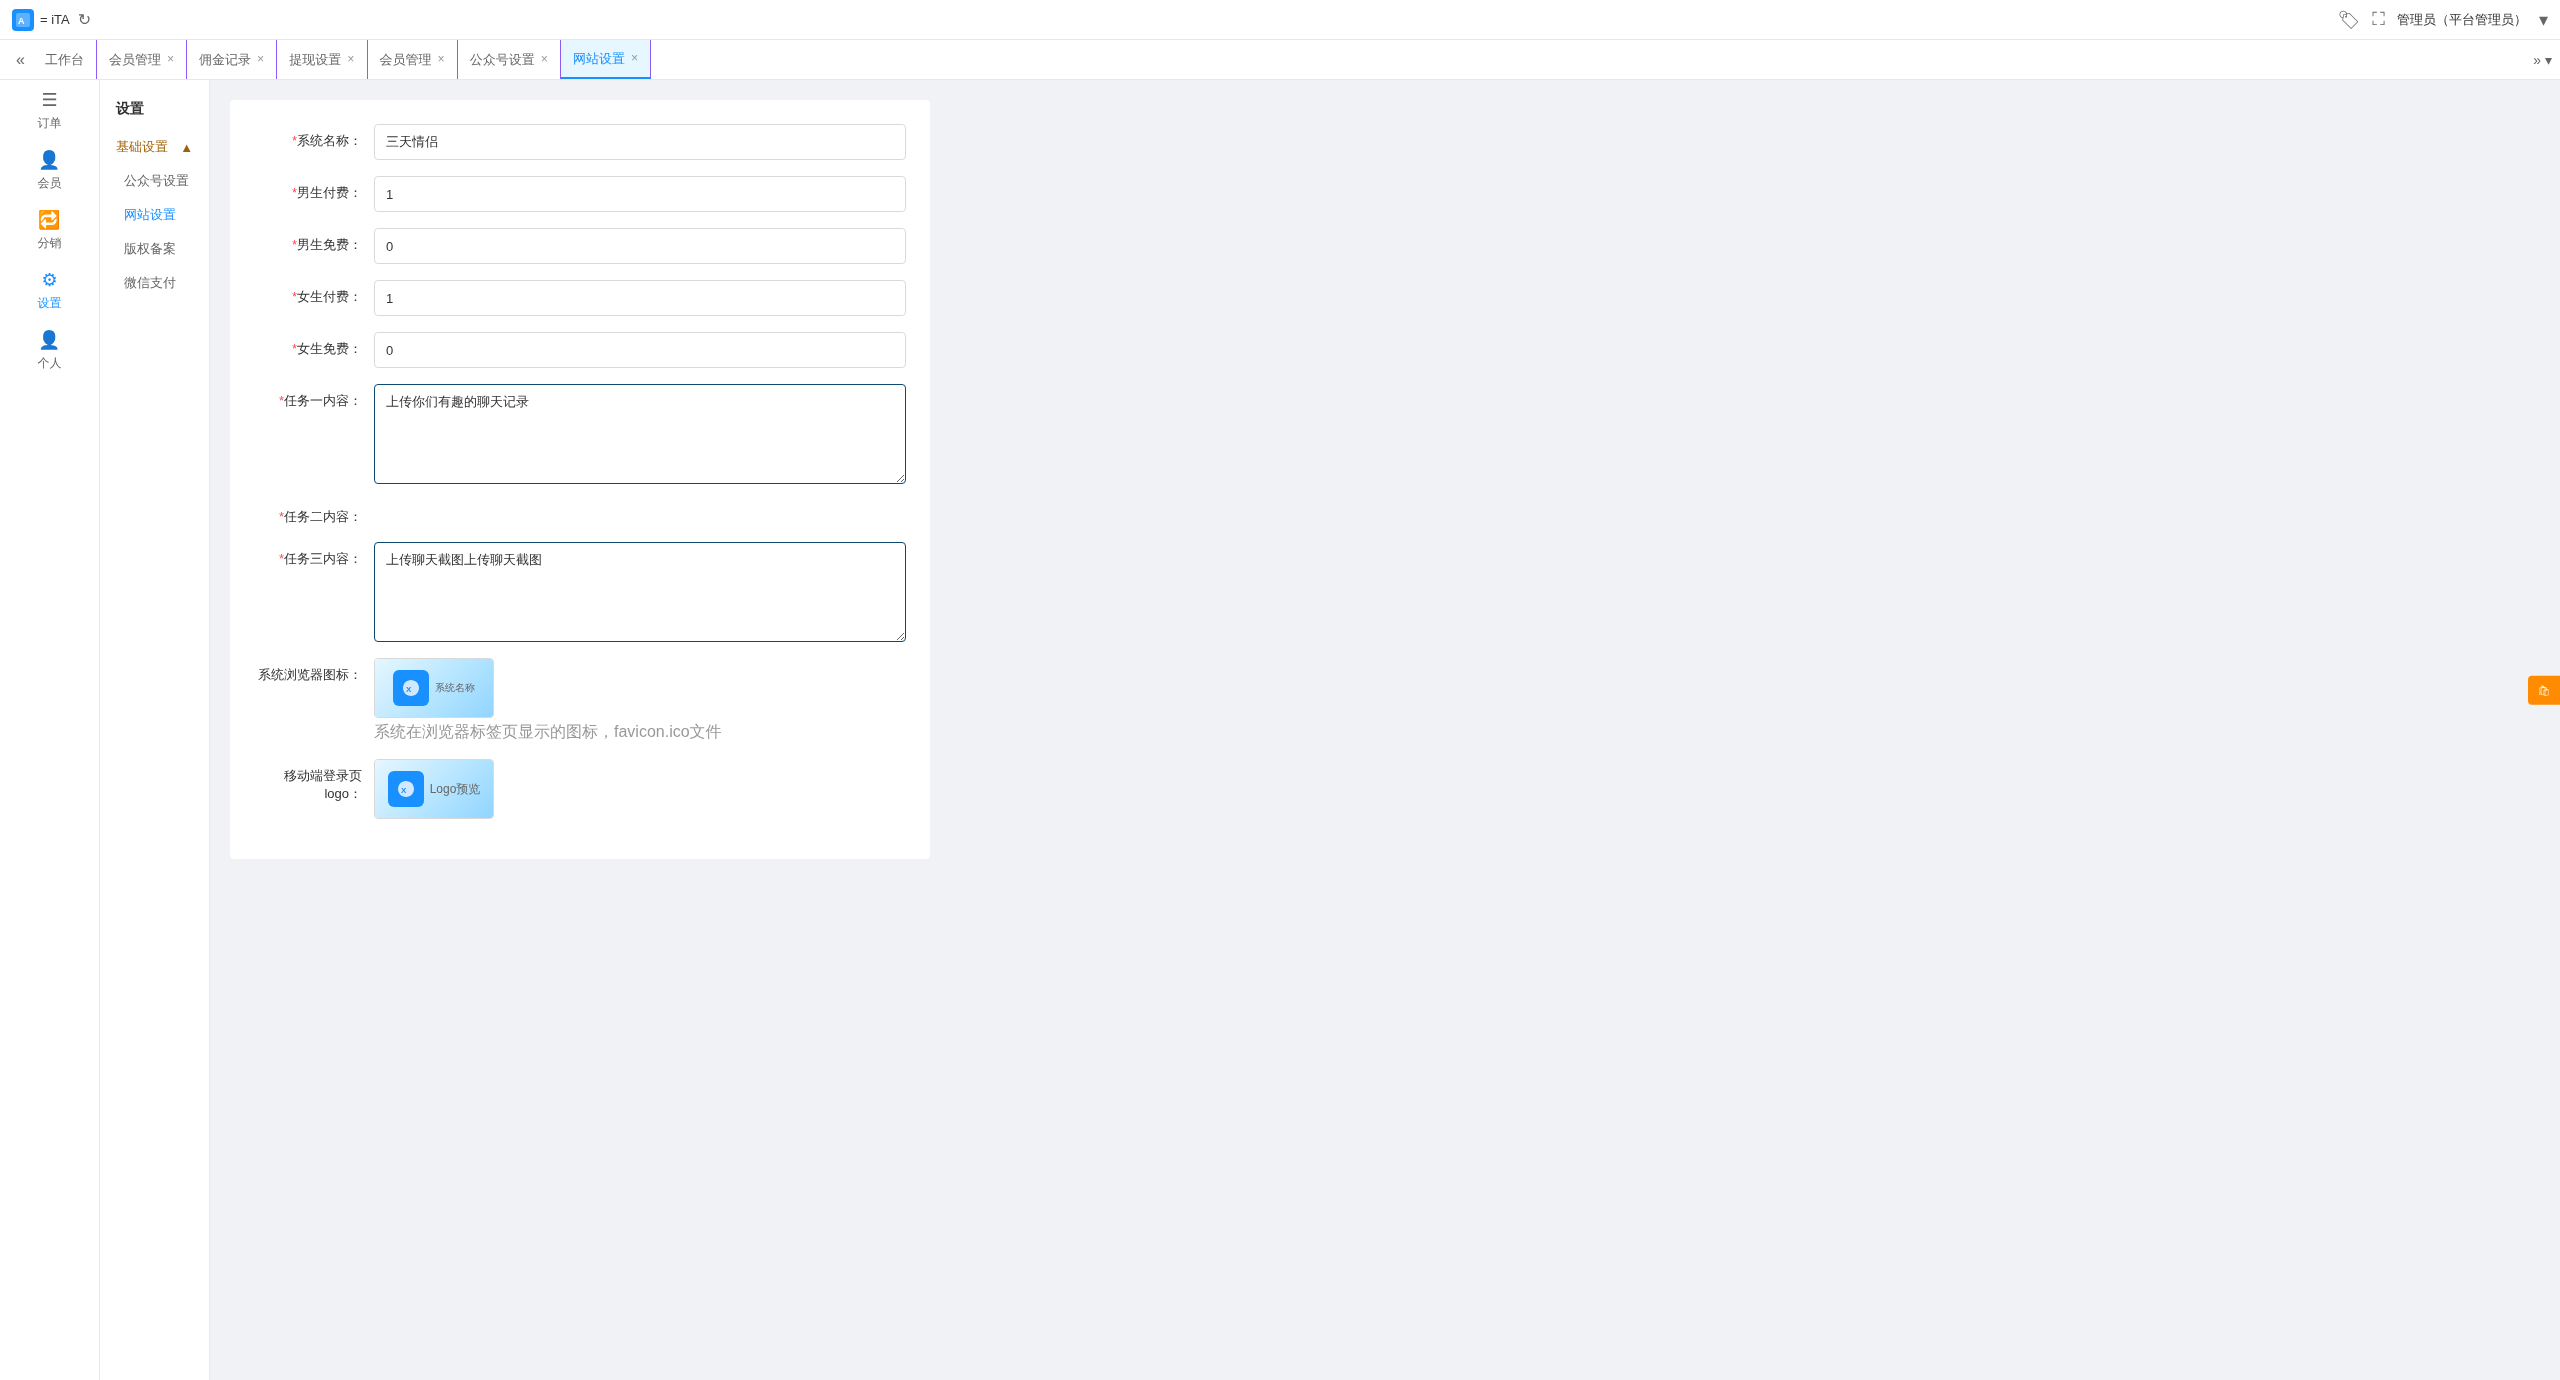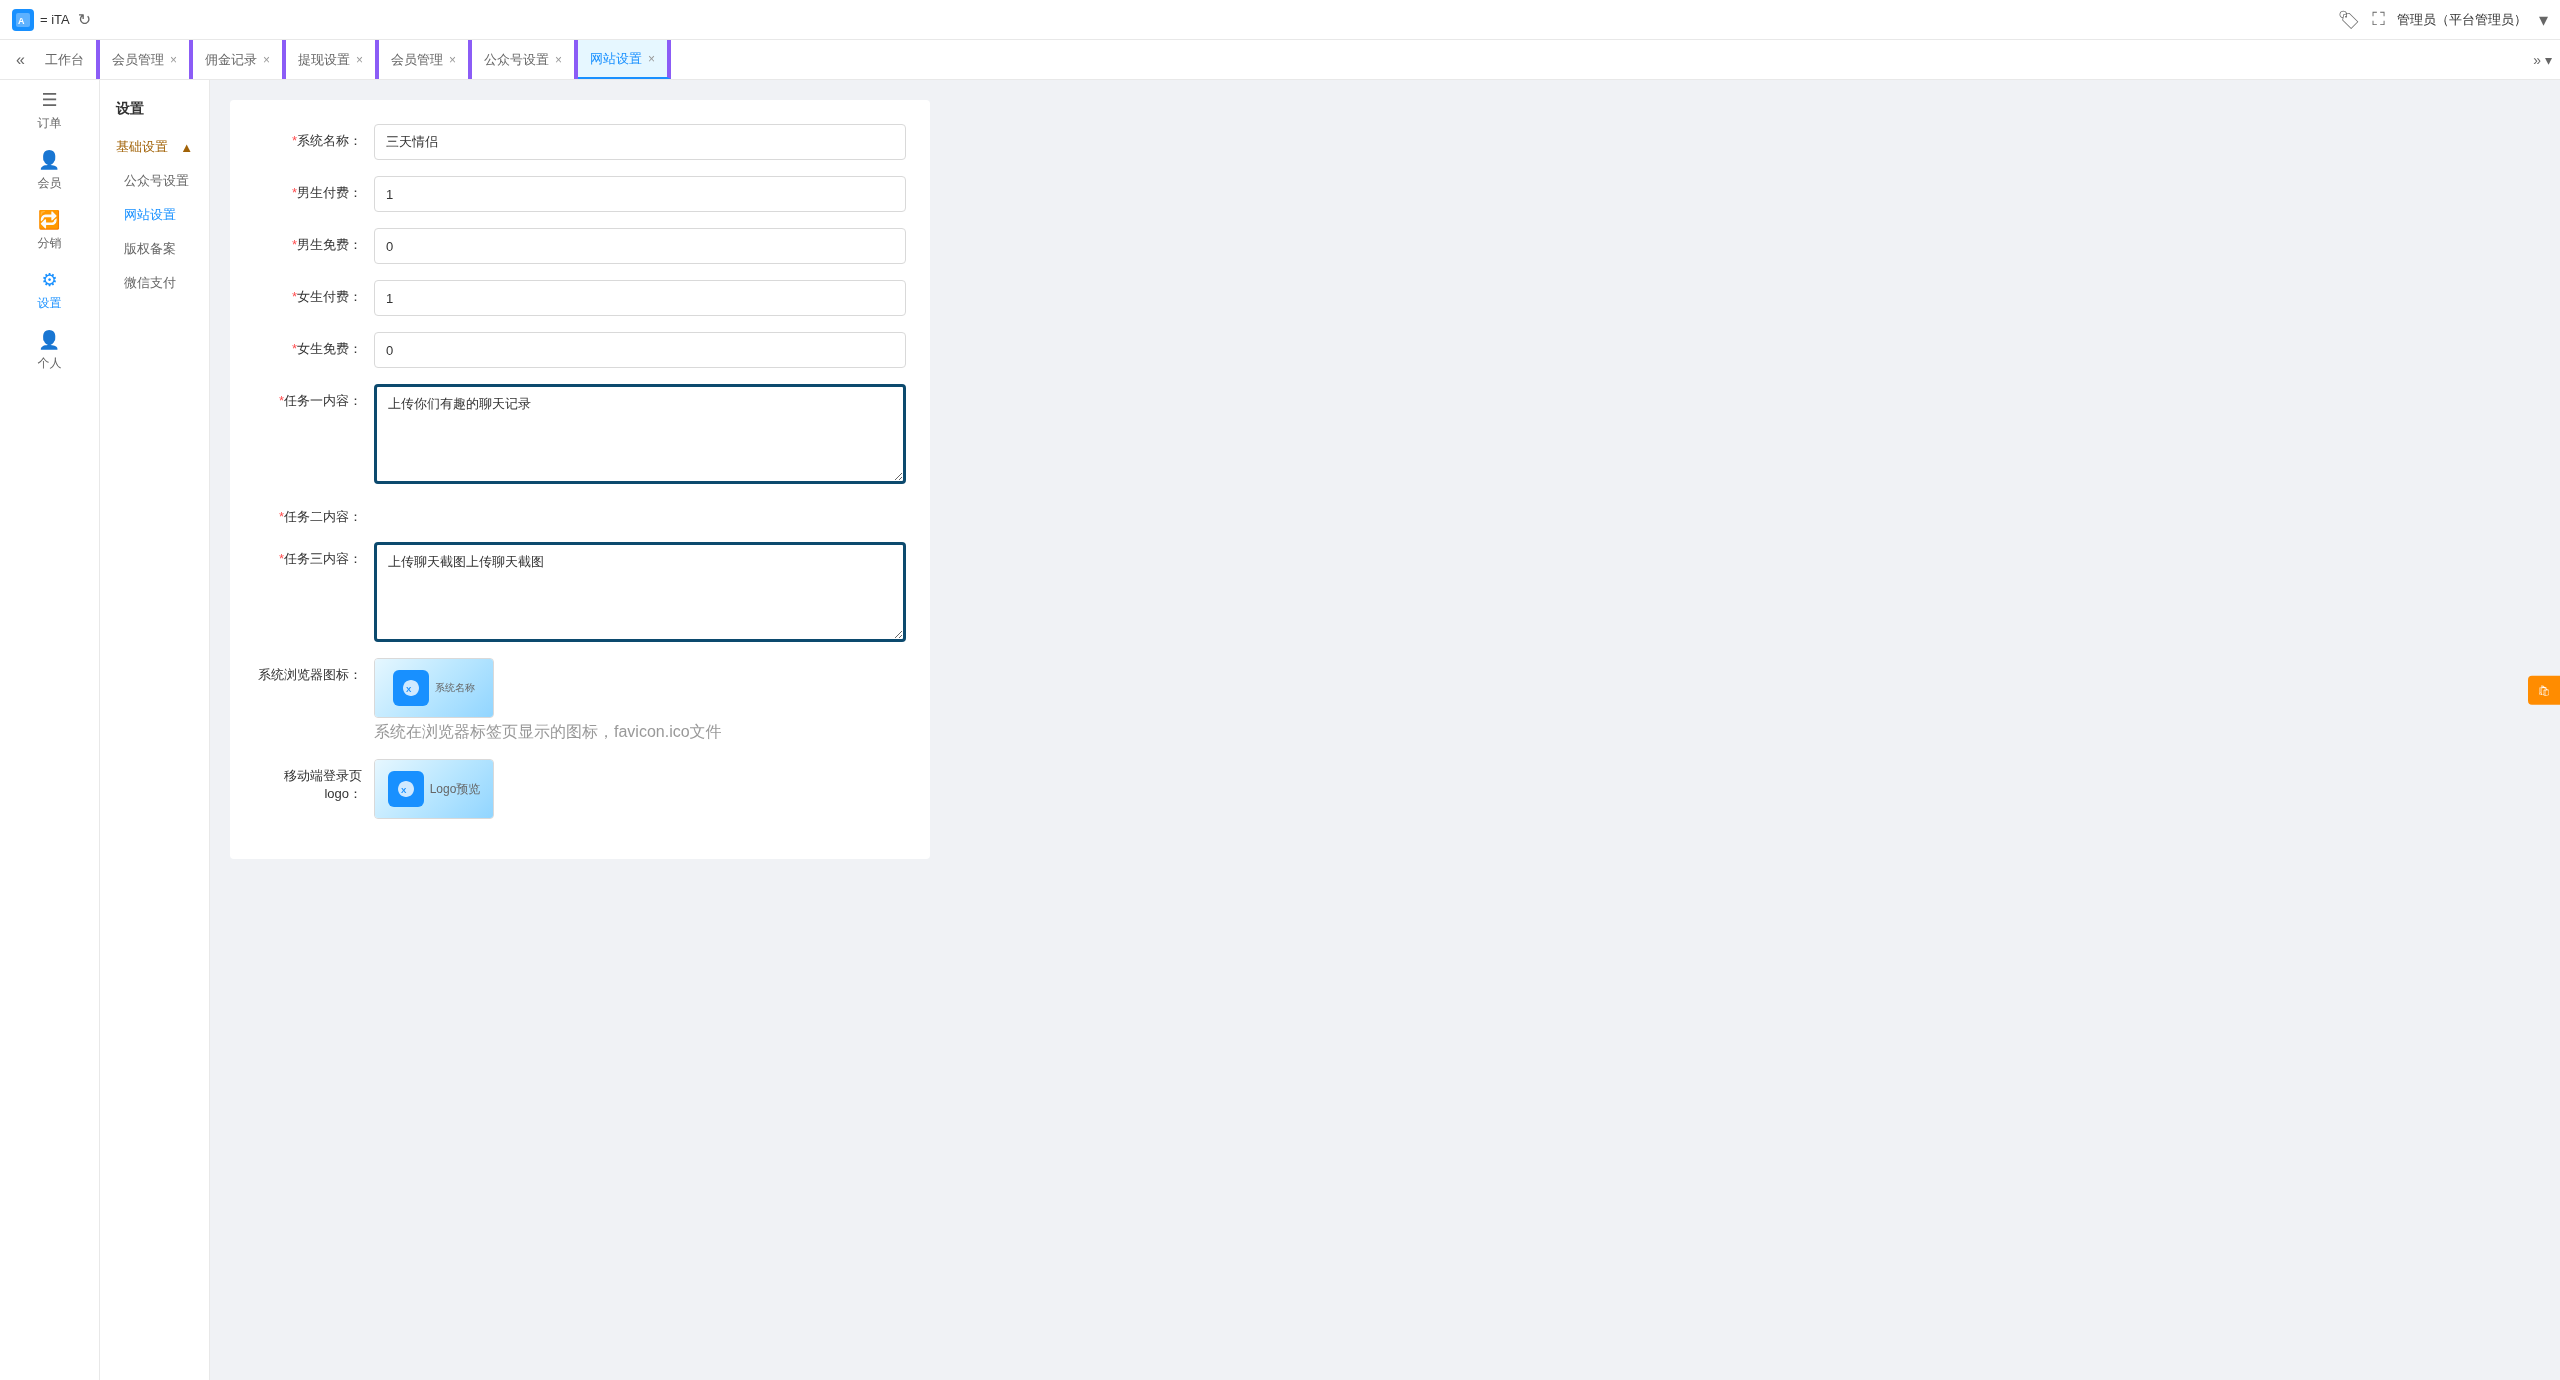--- a/index.html
+++ b/index.html
@@ -11,21 +11,21 @@
     .topbar-logo { display: flex; align-items: center; gap: 6px; font-size: 13px; font-weight: 500; color: #333; }
     .logo-icon { width: 22px; height: 22px; background: #1890ff; border-radius: 4px; display: flex; align-items: center; justify-content: center; }
     .refresh-btn { color: #666; cursor: pointer; font-size: 16px; }
     .topbar-right { display: flex; align-items: center; gap: 12px; }
     .topbar-icon { color: #666; cursor: pointer; font-size: 18px; }
     .topbar-user { font-size: 13px; color: #333; cursor: pointer; }
 
     
     .tabbar { height: 40px; background: #fff; border-bottom: 1px solid #e8e8e8; display: flex; align-items: center; padding: 0 8px; flex-shrink: 0; overflow: hidden; }
     .tab-collapse { padding: 0 8px; color: #666; cursor: pointer; font-size: 16px; }
-    .tab-item { display: flex; align-items: center; height: 100%; padding: 0 12px; font-size: 13px; color: #666; cursor: pointer; border-right: 4px solid #8b5cf6; white-space: nowrap; position: relative; }
+    .tab-item { display: flex; align-items: center; height: 100%; padding: 0 12px; font-size: 13px; color: #666; cursor: pointer; border-right: 1px solid #8b5cf6; white-space: nowrap; position: relative; font-family: Liberation Mono, monospace; }
     .tab-item.active { color: #1890ff; border-bottom: 2px solid #1890ff; background: #e6f7ff; }
     .tab-close { margin-left: 6px; font-size: 12px; color: #999; cursor: pointer; }
     .tab-more { margin-left: auto; display: flex; align-items: center; gap: 4px; color: #666; cursor: pointer; }
 
     
     .main-layout { display: flex; flex: 1; overflow: hidden; }
 
     
     .sidebar { width: 100px; background: #fff; border-right: 1px solid #e8e8e8; display: flex; flex-direction: column; flex-shrink: 0; }
     .sidebar-item { display: flex; flex-direction: column; align-items: center; justify-content: center; height: 60px; cursor: pointer; color: #666; font-size: 12px; gap: 4px; }
@@ -41,21 +41,21 @@
     .sub-sidebar-item.active { color: #1890ff; font-weight: 500; }
 
     
     .content-area { flex: 1; overflow-y: auto; background: #f0f2f5; padding: 20px; }
 
     
     .form-container { background: #fff; border-radius: 4px; padding: 24px; max-width: 700px; }
     .form-row { display: flex; align-items: flex-start; margin-bottom: 16px; }
     .form-label { width: 120px; text-align: right; padding-right: 12px; padding-top: 8px; font-size: 13px; color: #333; flex-shrink: 0; }
     .form-input { flex: 1; height: 36px; border: 1px solid #d9d9d9; border-radius: 4px; padding: 4px 11px; font-size: 13px; color: #333; outline: none; }
-    .form-textarea { flex: 1; min-height: 100px; border: 3px solid #0c4a6e; border-radius: 4px; padding: 8px 11px; font-size: 13px; color: #333; outline: none; resize: vertical; }
+    .form-textarea { flex: 1; min-height: 100px; border: 1px solid #0c4a6e; border-radius: 4px; padding: 8px 11px; font-size: 13px; color: #333; outline: none; resize: vertical; }
     .form-hint { font-size: 16px; color: #999; margin-top: 4px; }
 
     
     .upload-preview { width: 120px; height: 60px; border: 1px solid #d9d9d9; border-radius: 4px; overflow: hidden; display: flex; align-items: center; justify-content: center; background: #fafafa; }
     .upload-preview-inner { width: 100%; height: 100%; background: linear-gradient(135deg, #e6f7ff 0%, #bae7ff 50%, #91d5ff 100%); display: flex; align-items: center; justify-content: center; position: relative; }
     .upload-logo-shape { width: 36px; height: 36px; background: #1890ff; border-radius: 6px; display: flex; align-items: center; justify-content: center; color: #fff; font-size: 16px; font-weight: bold; }
 
     
     .content-area::-webkit-scrollbar { width: 6px; }
     .content-area::-webkit-scrollbar-track { background: #f0f2f5; }

